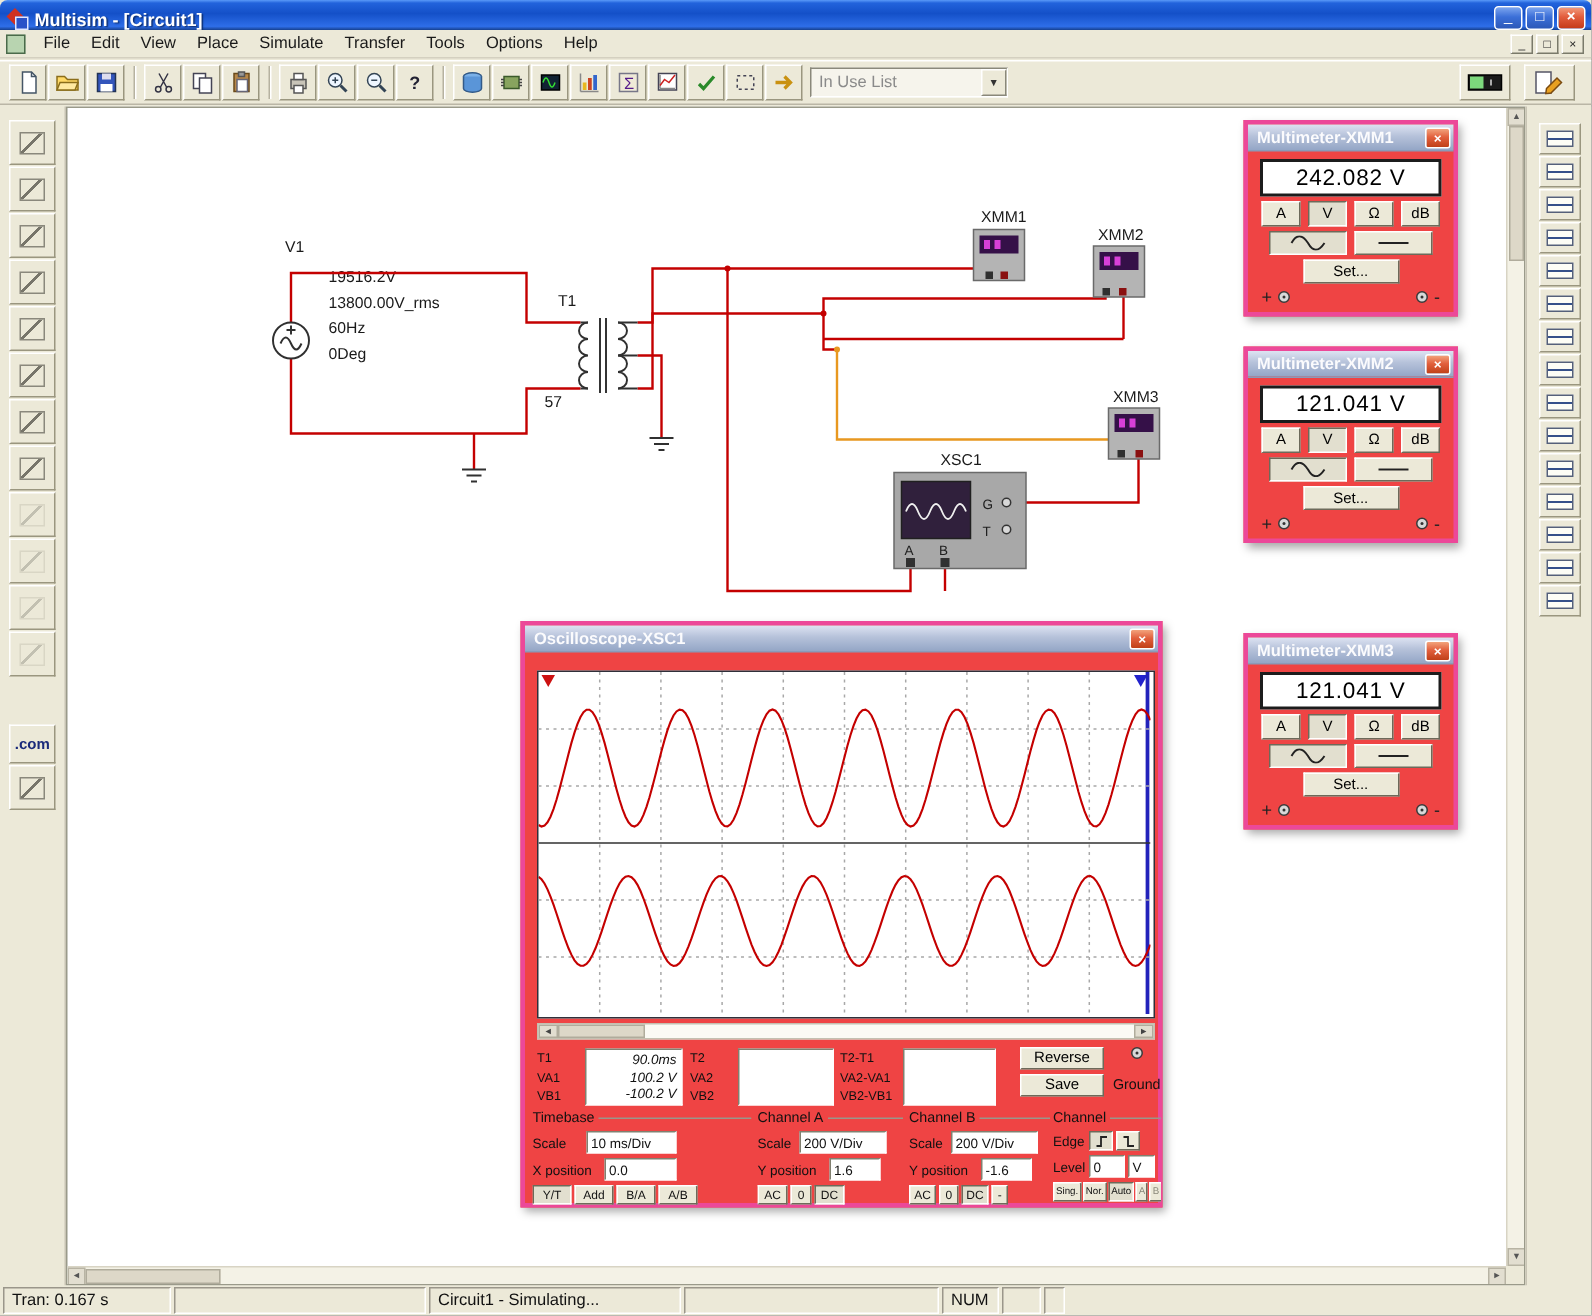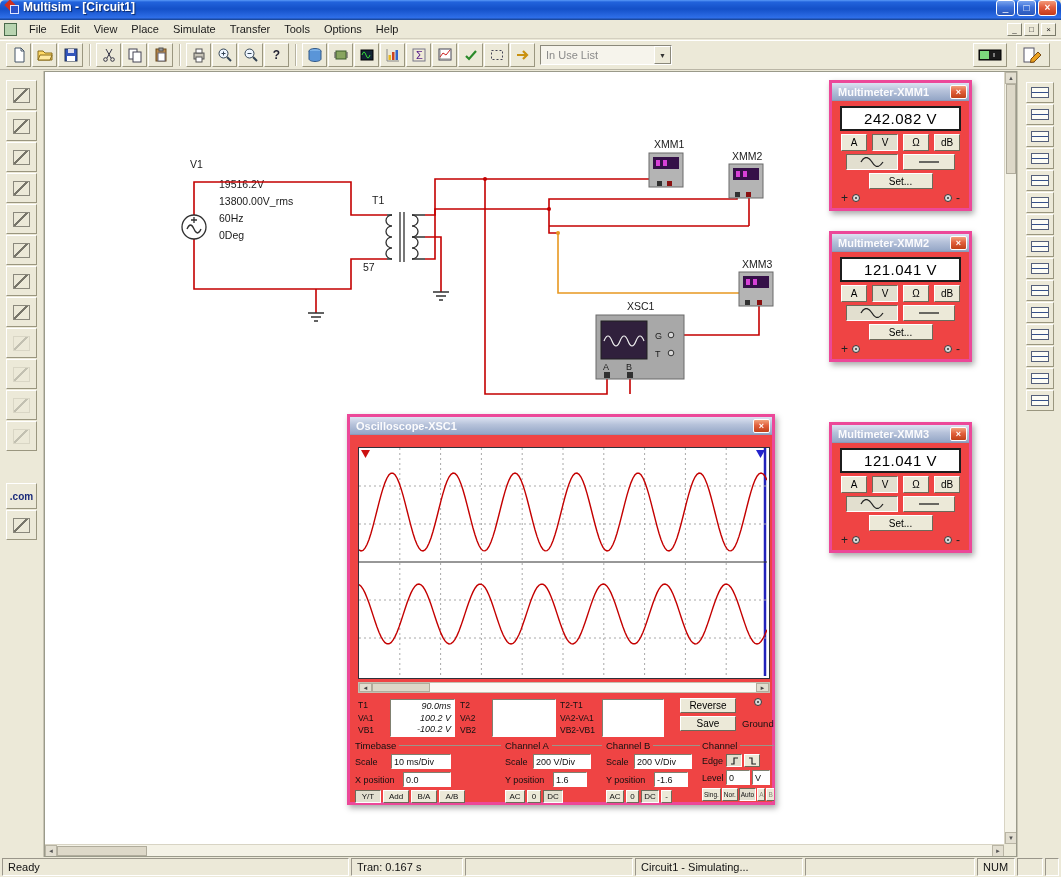--- a/index.html
+++ b/index.html
@@ -2,21 +2,21 @@
 <html><head>
 <meta charset="utf-8">
 <style>
   * { margin:0; padding:0; box-sizing:border-box; font-family:"Liberation Sans",sans-serif; }
   html,body { background:#808080; }
   #app { position:relative; width:1061px; height:877px; background:#ece9d8; overflow:hidden; }
 
   
   .titlebar { position:absolute; left:0; top:0; width:1061px; height:20px;
     background:linear-gradient(180deg,#5a9af8 0%,#2263dc 10%,#1450c8 45%,#2e6ee8 88%,#16408f 100%);
-    display:flex; align-items:flex-start; padding:0 4px 0 5px; border-radius:5px 5px 0 0; }
+    display:flex; align-items:flex-end; padding:0 4px 0 5px; border-radius:5px 5px 0 0; }
   .t-ico { width:14px; height:14px; margin-right:4px; position:relative; }
   .t-ico::before { content:""; position:absolute; left:1px; top:1px; width:8px; height:8px; background:#d03020; transform:rotate(45deg); }
   .t-ico::after { content:""; position:absolute; right:0; bottom:0; width:7px; height:7px; background:#2a52c8; border:1px solid #dfe6ff; }
   .t-text { color:#fff; font-weight:bold; font-size:12px; text-shadow:1px 1px 1px #0a2a6a; }
   .winbtns { margin-left:auto; display:flex; gap:2px; }
   .wbtn { width:19px; height:16px; border:1px solid #fff; border-radius:3px; color:#fff; font-size:10px;
     line-height:14px; text-align:center; background:linear-gradient(180deg,#7ba4ee,#3b6fd8 45%,#2c58b8); }
   .wbtn.close { background:linear-gradient(180deg,#f29a7a,#e25d3d 45%,#c43a18); font-weight:bold; }
 
   
@@ -796,21 +796,20 @@
         <span class="mbtn" style="font-size:6.5px;padding:0 1px">Nor.</span>
         <span class="mbtn pressed" style="font-size:6.5px;padding:0 1px">Auto</span>
         <span class="mbtn dim" style="font-size:6.5px;padding:0 1px">A</span>
         <span class="mbtn dim" style="font-size:6.5px;padding:0 1px">B</span>
 
       </div>
     </div>
   </div>
 
   <div class="statusbar">
-    <span class="sb-cell" style="flex:1">Ready</span>
     <span class="sb-cell" style="width:112px">Tran: 0.167 s</span>
     <span class="sb-cell" style="width:168px"></span>
     <span class="sb-cell" style="width:168px">Circuit1 - Simulating...</span>
     <span class="sb-cell" style="width:170px"></span>
     <span class="sb-cell" style="width:38px">NUM</span>
     <span class="sb-cell" style="width:26px"></span>
     <span class="sb-cell" style="width:14px"></span>
   </div>
 
 </div>

